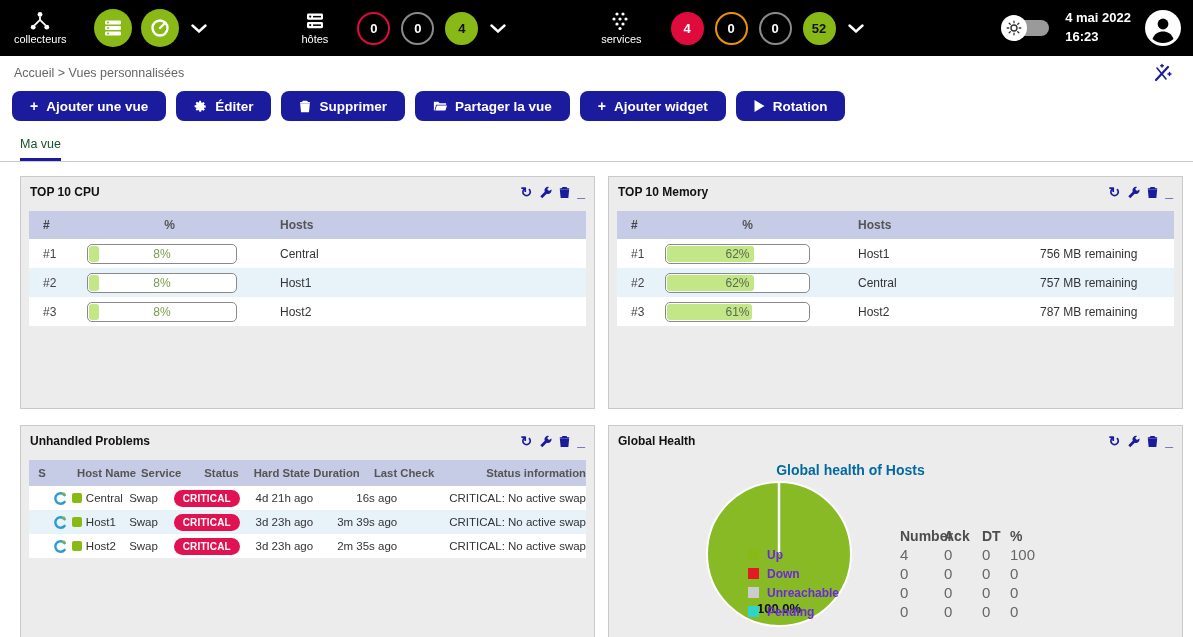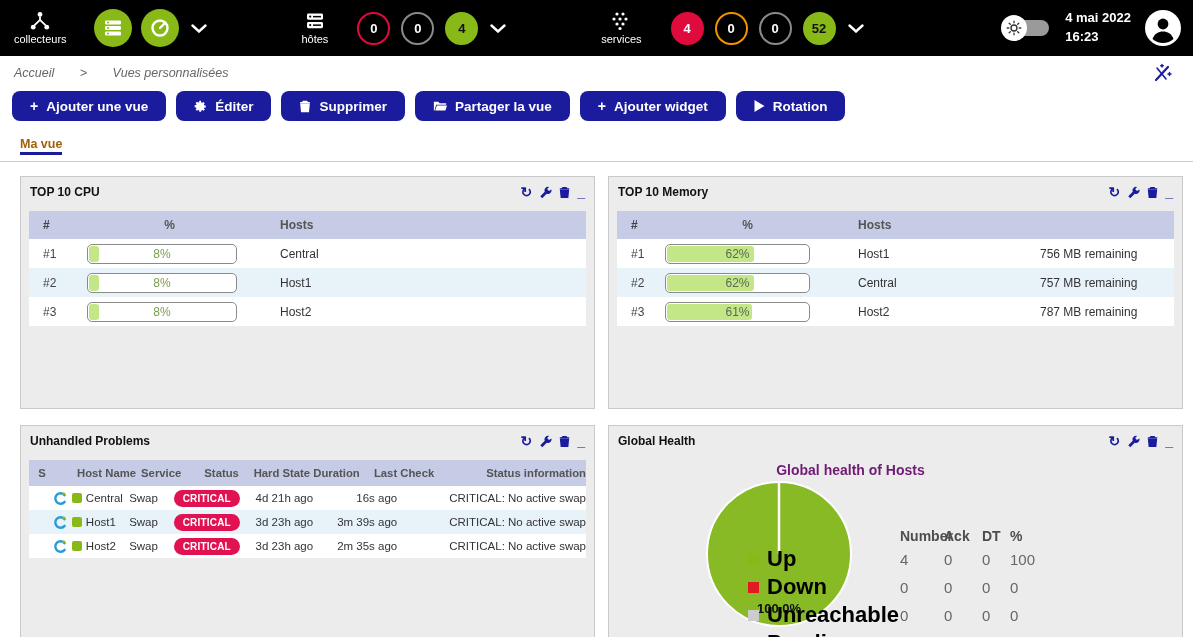--- a/index.html
+++ b/index.html
@@ -24,34 +24,34 @@
   .toggle { width: 44px; height: 16px; border-radius: 8px; background: #9a9a9a; position: relative; margin-right: 16px; }
   .toggle .knob { position: absolute; left: -4px; top: -5px; width: 26px; height: 26px; border-radius: 50%;
     background: #fff; display: flex; align-items: center; justify-content: center; }
   .datetime { font-size: 13px; font-weight: bold; line-height: 1.45; margin-right: 14px; }
   .avatar { width: 36px; height: 36px; border-radius: 50%; background: #fff; display: flex; align-items: center;
     justify-content: center; margin-right: 12px; }
 
   
   .breadcrumb-row { display: flex; align-items: center; padding: 0 14px; height: 34px; }
   .breadcrumb { font-size: 12.5px; color: #666; }
-  .breadcrumb span { margin-right: 22px; font-style: italic; }
+  .breadcrumb span { margin-right: 0; }
   .wand { margin-left: auto; margin-right: 6px; }
 
   
   .toolbar { display: flex; gap: 10px; padding: 0 12px; height: 32px; align-items: center; }
   .btn { background: #1b1b9e; color: #fff; border: none; border-radius: 8px; height: 30px;
     padding: 0 18px; font-size: 13.5px; font-weight: bold; display: flex; align-items: center; gap: 8px;
     font-family: "Liberation Sans", sans-serif; cursor: pointer; }
   .btn .bicon { display: flex; align-items: center; font-size: 14px; font-weight: bold; }
 
   
   .tabs { border-bottom: 1px solid #ccc; padding: 0 20px; margin-top: 12px; height: 28px; }
-  .tab { display: inline-block; color: #a16207; font-size: 12.5px; font-weight: bold;
-    padding-bottom: 1px; border-bottom: 3px solid #1b1b9e; }
+  .tab { display: inline-block; color: #14532d; font-size: 12.5px; font-weight: normal;
+    padding-bottom: 7px; border-bottom: 3px solid #1b1b9e; }
 
   
   .grid { display: grid; grid-template-columns: 575px 575px; grid-template-rows: 233px 230px;
     column-gap: 13px; row-gap: 16px; padding: 14px 10px 0 20px; }
   .panel { background: #ececec; border: 1px solid #c9c9c9; overflow: hidden; }
   .panel-header { height: 30px; display: flex; align-items: center; padding: 0 9px; }
   .panel-title { font-size: 12px; font-weight: bold; color: #111; }
   .panel-icons { margin-left: auto; display: flex; align-items: center; gap: 7px; color: #1b1b9e; }
   .picon { font-size: 14px; font-weight: bold; color: #1b1b9e; line-height: 1; display: flex; align-items: center; }
   .panel-body { margin: 4px 8px 8px 8px; }
@@ -86,27 +86,27 @@
   .ucol-duration { width: 112px; text-align: center; }
   .ucol-check { width: 86px; text-align: right; }
   .ucol-info { flex: 1; padding-left: 8px; margin-left: 44px; }
   .uhead .ucol-host { padding-left: 22px; text-align: center; }
   .badge-critical { display: inline-block; background: #e01251; color: #fff; font-size: 10px;
     font-weight: bold; border-radius: 9px; padding: 3px 9px 3px 9px; letter-spacing: .2px; }
   .hstatus-square { width: 10px; height: 10px; background: #88b917; border-radius: 2px; display: inline-block; }
 
   
   .gh-body { position: relative; height: 178px; }
-  .gh-title { text-align: center; font-size: 14px; font-weight: bold; color: #701a75;
+  .gh-title { text-align: center; font-size: 14px; font-weight: bold; color: #0369a1;
     padding-top: 6px; padding-right: 90px; }
   .gh-pie { position: absolute; left: 94px; top: 22px; }
   .gh-legend { position: absolute; right: 128px; top: 72px; display: grid;
     grid-template-columns: 152px 44px 38px 28px 44px; row-gap: 2px; align-items: center; }
   .lg-head { font-size: 14px; font-weight: bold; color: #4d4d4d; text-align: left; }
-  .lg-label { display: flex; align-items: center; gap: 8px; font-size: 22px; font-weight: bold; color: #000000; }
+  .lg-label { display: flex; align-items: center; gap: 8px; font-size: 12px; font-weight: bold; color: #6d28d9; }
   .lg-sq { width: 11px; height: 11px; display: inline-block; }
   .lg-num { font-size: 15px; color: #666; }
   svg { display: block; }
 </style>
 </head>
 <body>
 
 <div class="topbar">
   <div class="tb-stack" style="margin-left:14px;">
     <span>

